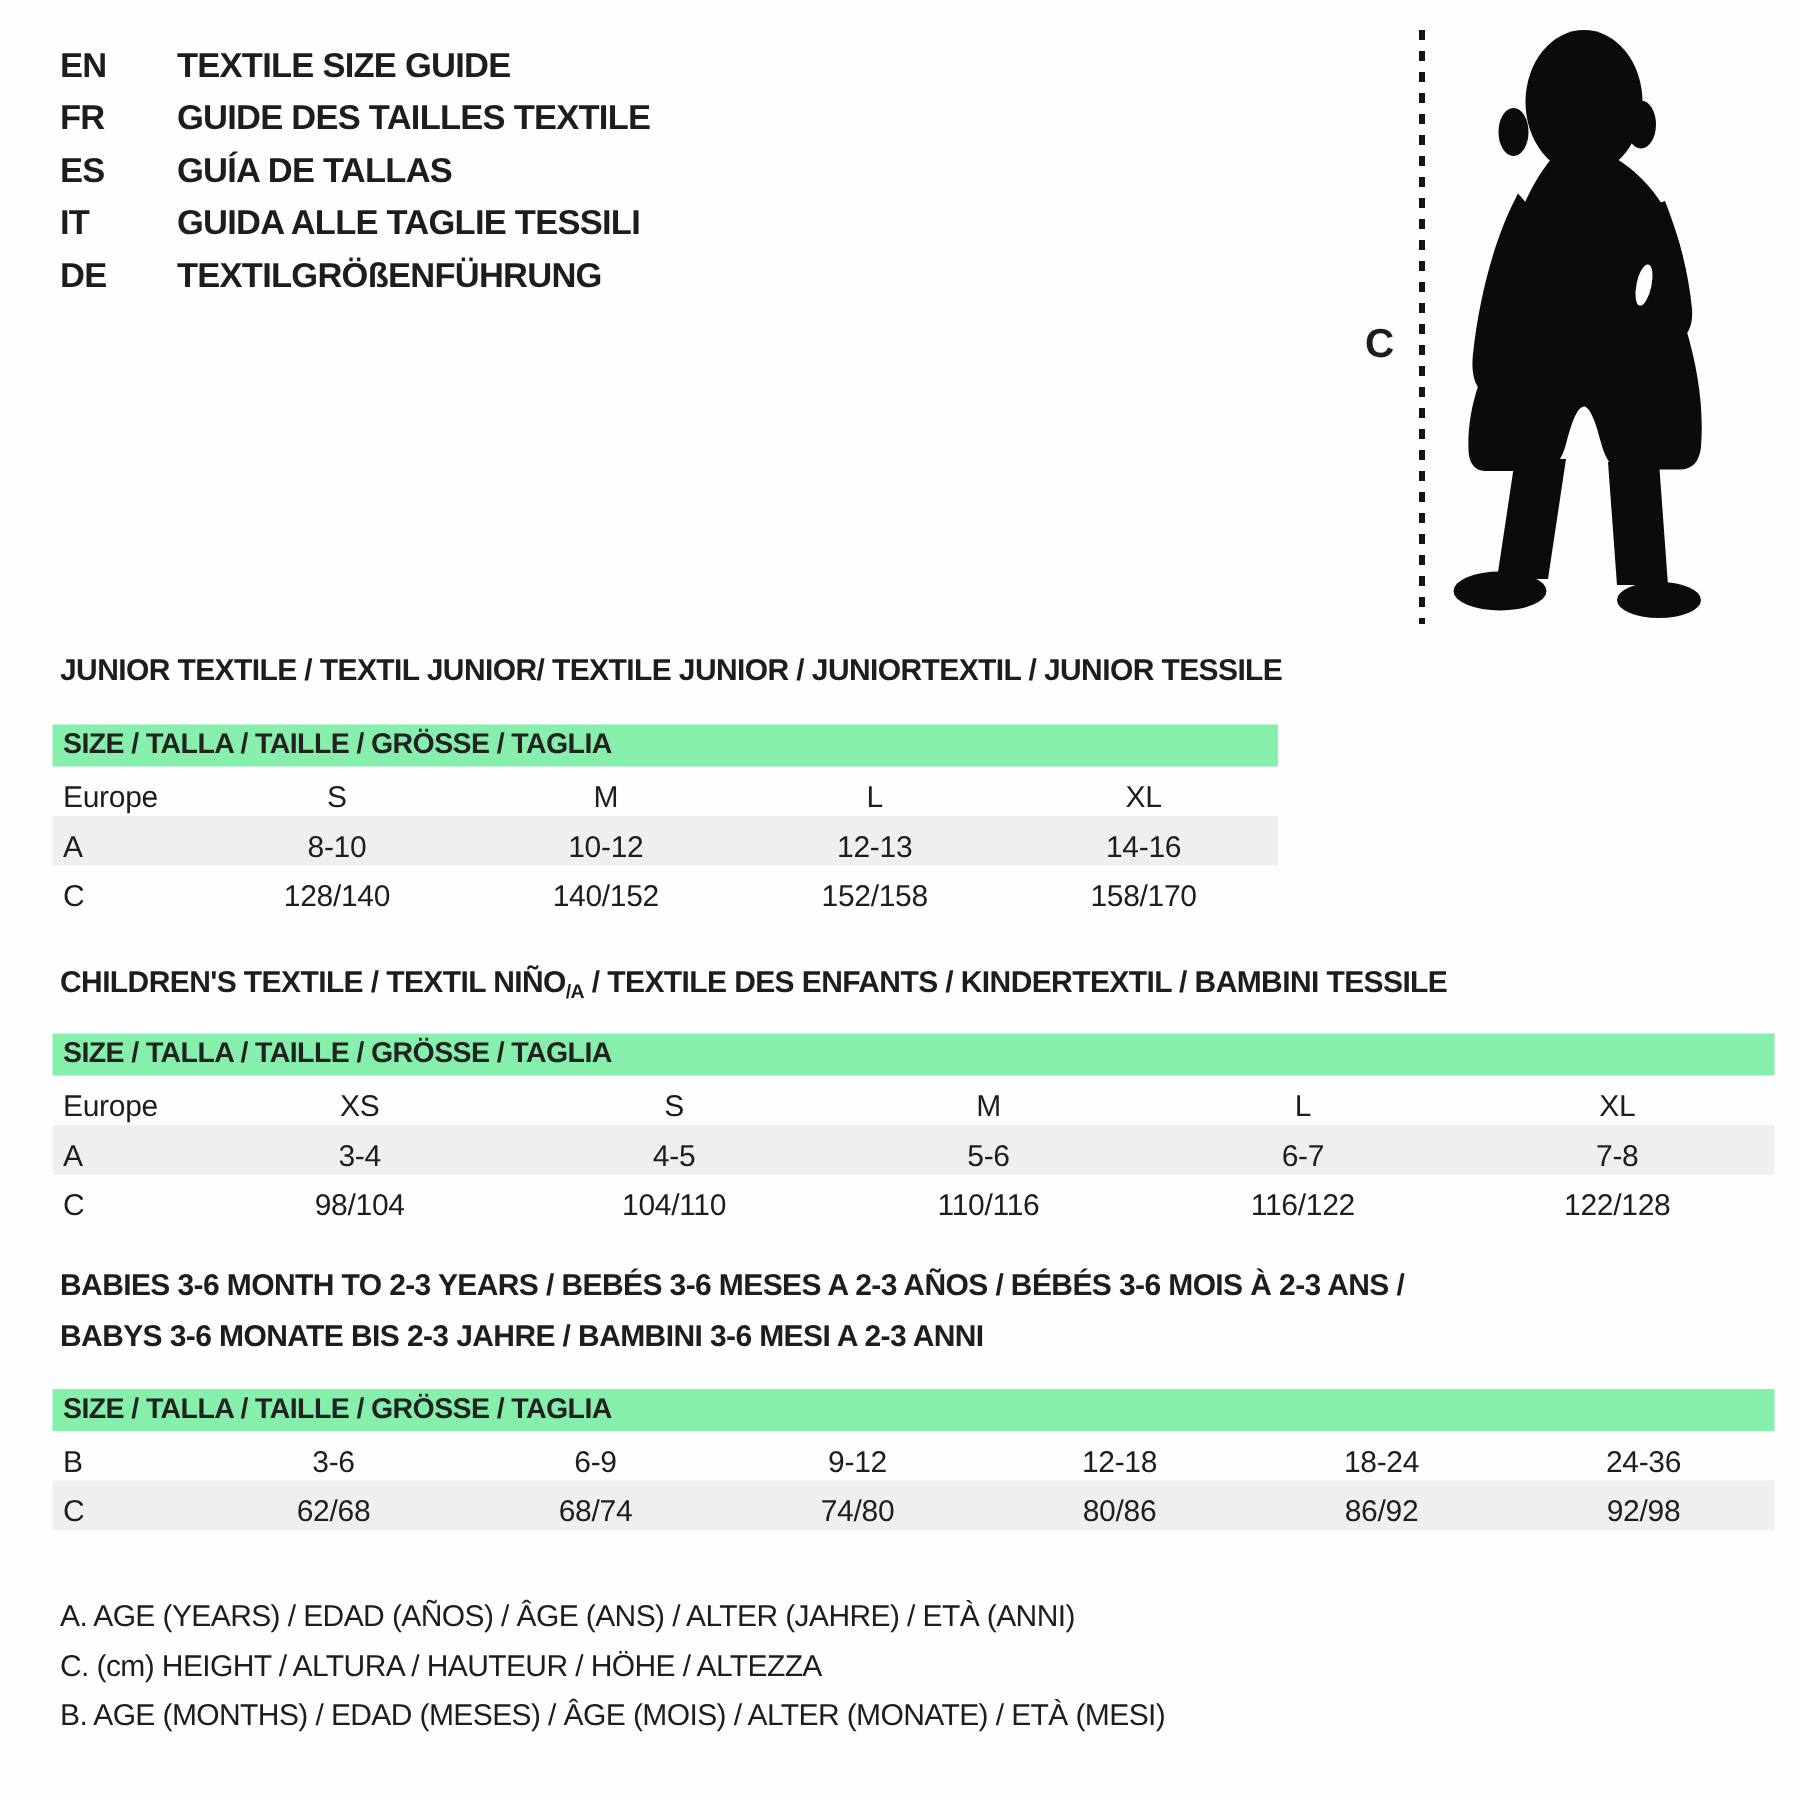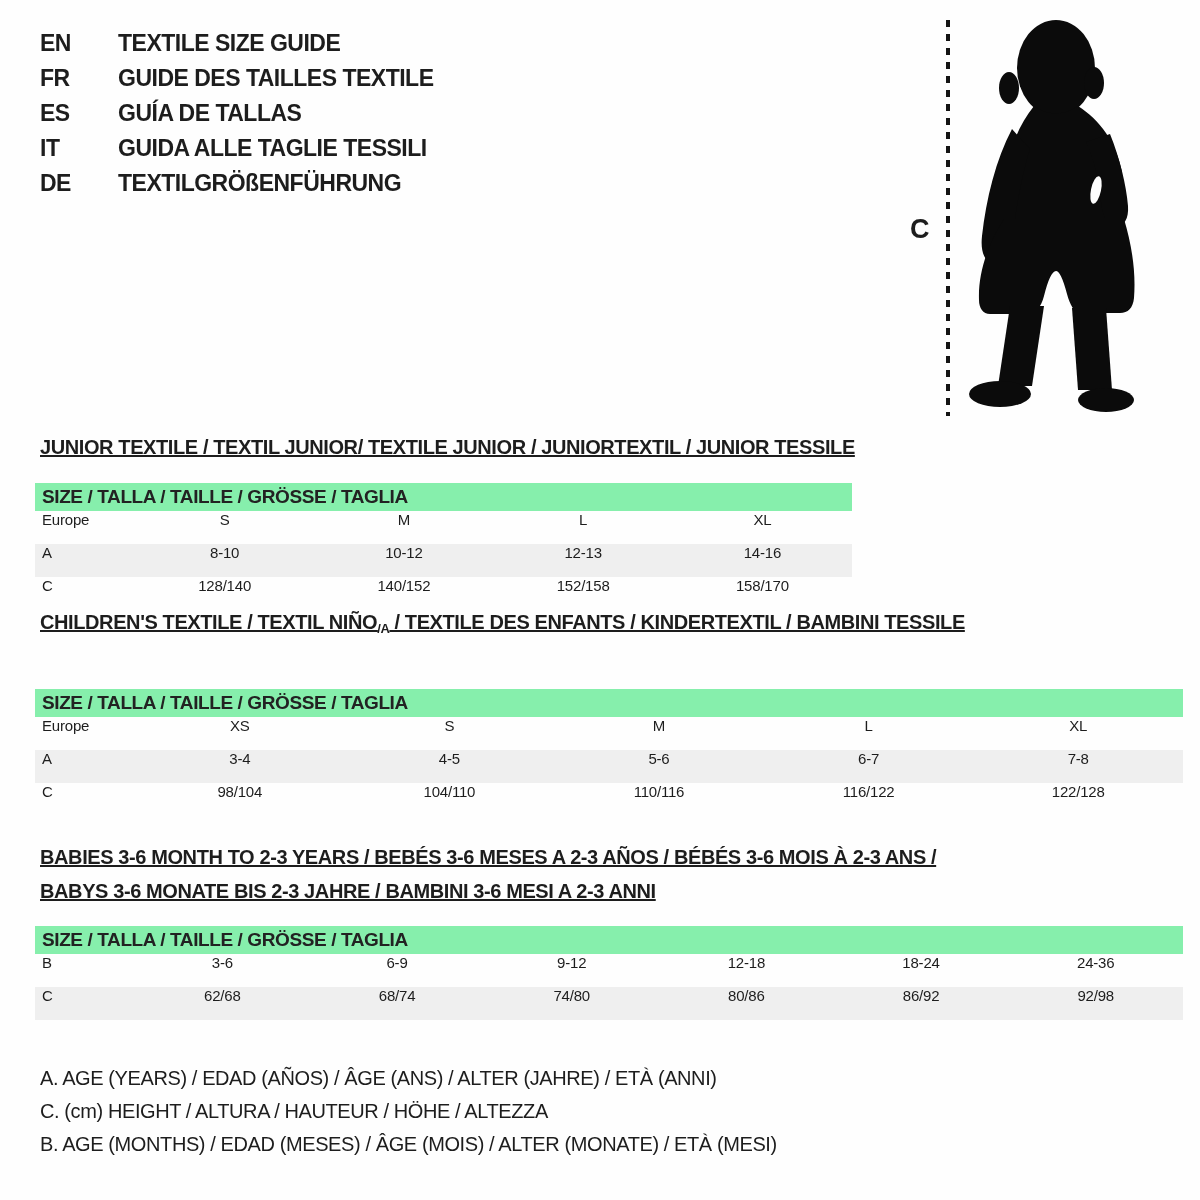--- a/index.html
+++ b/index.html
@@ -19,35 +19,35 @@
               font-weight:700; font-size:23px; letter-spacing:-0.5px; white-space:nowrap; }
   .lang-code { width:78px; }
 
   
   .measure-line { left:946px; top:20px; width:4px; height:396px;
     background:repeating-linear-gradient(to bottom,#141414 0 7px,transparent 7px 14px); }
   .measure-label { left:910px; top:214px; font-size:27px; font-weight:700; }
   .baby-svg { left:960px; top:14px; width:186px; height:408px; }
 
   
-  .sec-title { font-weight:700; font-size:20px; letter-spacing:-0.4px; white-space:nowrap;text-decoration:underline; }
+  .sec-title { font-weight:700; font-size:20px; letter-spacing:-0.4px; white-space:nowrap; }
   .st1 { left:40px; top:436px; }
-  .st2 { left:40px; top:611px; }
+  .st2 { left:40px; top:644px; }
   .st3a { left:40px; top:846px; }
   .st3b { left:40px; top:880px; }
   .sub-a { font-size:13px; vertical-align:-4px; font-weight:700; }
 
   
   .size-table { position:absolute; }
   .tab1 { left:35px; top:483px; width:817px; }
   .tab2 { left:35px; top:689px; width:1148px; }
   .tab3 { left:35px; top:926px; width:1148px; }
   .band { height:28px; background:#86efac; display:flex; align-items:center;
           padding-left:7px; font-size:19px; font-weight:700; letter-spacing:-0.4px; color:#222; }
-  .trow { display:flex; height:33px; align-items:flex-start; font-size:15px; letter-spacing:-0.2px; }
+  .trow { display:flex; height:33px; align-items:flex-end; font-size:20px; letter-spacing:-0.2px; }
   .trow.alt { background:#efefef; }
   .lbl { width:100px; padding-left:7px; }
   .val { flex:1; text-align:center; }
 
   
   .legend { left:40px; top:1062px; }
   .legend-line { height:33px; display:flex; align-items:center;
                  font-size:20px; font-weight:400; letter-spacing:-0.4px; white-space:nowrap; }
 </style>
 </head>

